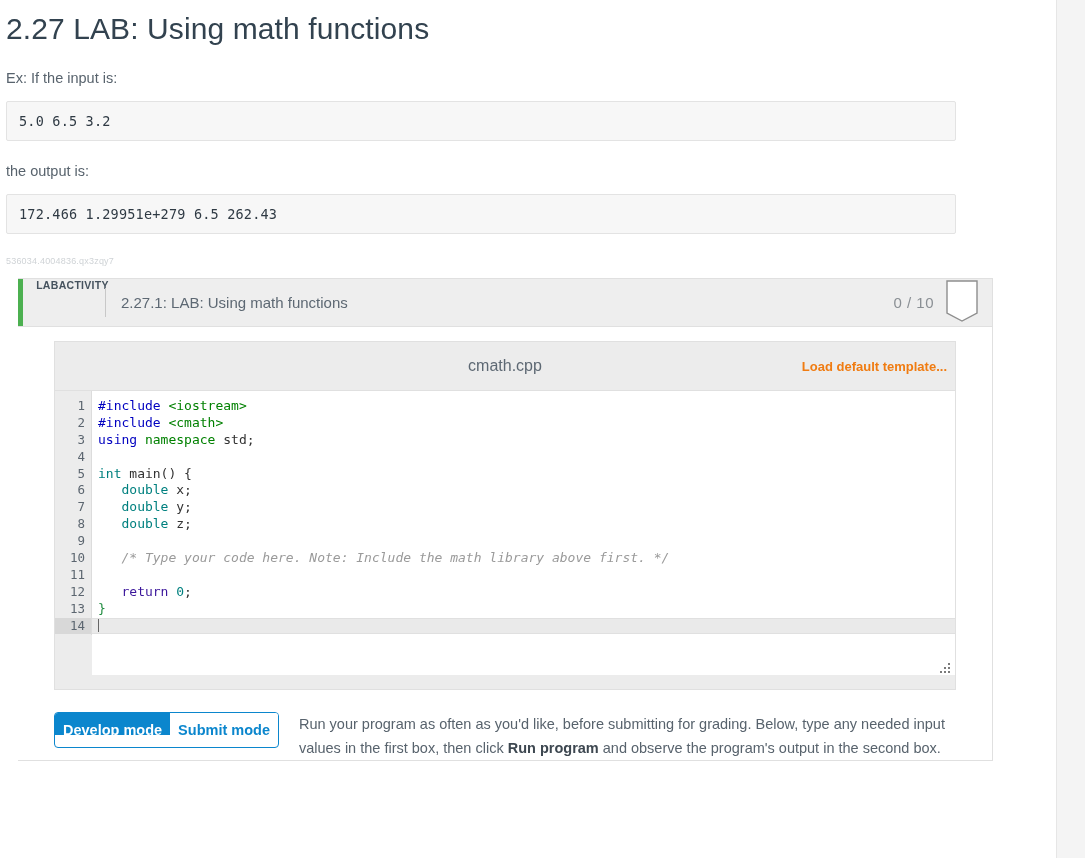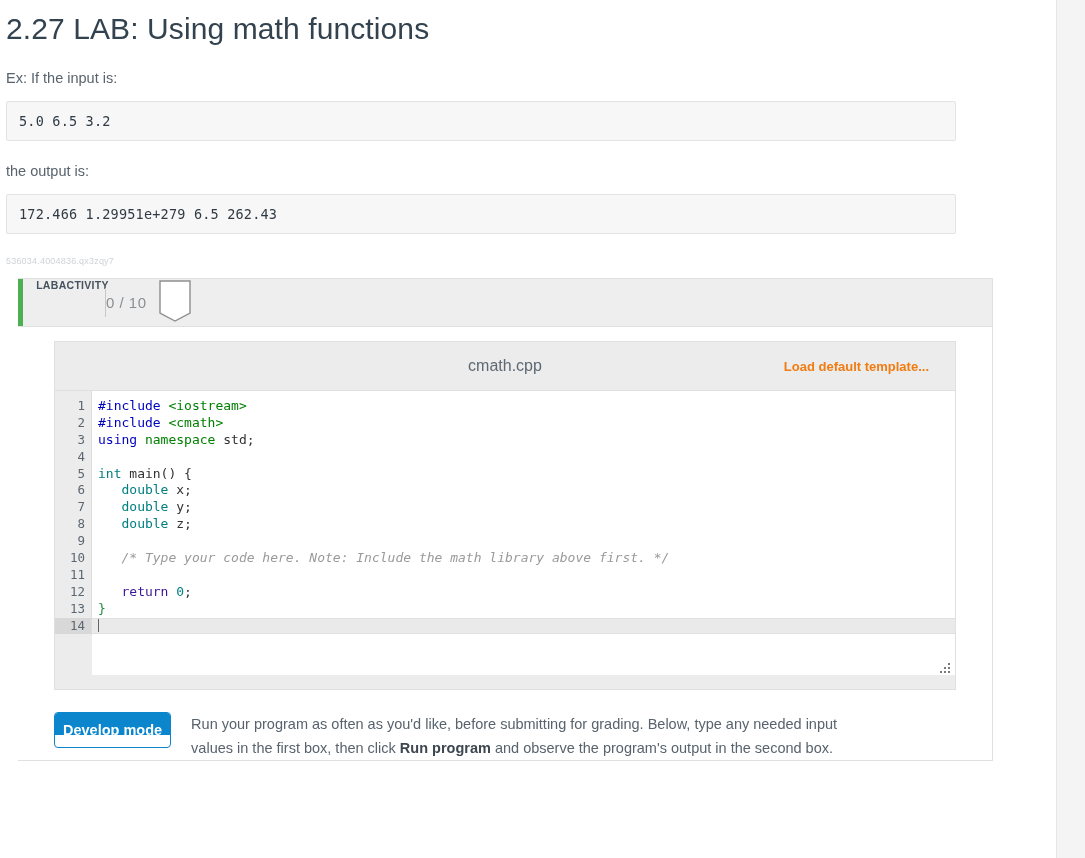--- a/index.html
+++ b/index.html
@@ -166,21 +166,21 @@
     display: flex;
     align-items: center;
     justify-content: center;
   }
   #file-name {
     font-size: 16px;
     color: #5d6873;
   }
   #load-template {
     position: absolute;
-    right: 26px;
+    right: 8px;
     top: 50%;
     transform: translateY(-50%);
     font-size: 13px;
     font-weight: bold;
     color: #f07c12;
     cursor: pointer;
   }
   #code-area {
     background: #ffffff;
     border-top: 1px solid #e0e0e0;
@@ -331,20 +331,21 @@
 
   <div id="lab-card">
 
     <div id="lab-header">
       <div id="green-accent"></div>
       <div id="lab-badge">
         <span>LAB</span>
         <span>ACTIVITY</span>
       </div>
       <div id="lab-divider"></div>
+      <div id="lab-title">2.27.1: LAB: Using math functions</div>
       <div id="lab-score">0 / 10</div>
       <div id="bookmark-icon">
         <svg width="32" height="42" viewBox="0 0 32 42" aria-hidden="true">
           <path d="M1 1 H31 V33 L16 41 L1 33 Z" fill="#ffffff" stroke="#8e8e8e" stroke-width="1.4"></path>
         </svg>
       </div>
     </div>
 
     <div id="editor-wrap">
 
@@ -387,20 +388,21 @@
           </svg>
         </span>
       </div>
 
       <div id="editor-bottom-strip"></div>
     </div>
 
     <div id="mode-row">
       <div id="mode-toggle">
         <div class="mode-btn active">Develop mode</div>
+        <div class="mode-btn inactive">Submit mode</div>
       </div>
       <div id="mode-desc">
         <span>Run your program as often as you'd like, before submitting for grading. Below, type any needed input values in the first box, then click </span><b>Run program</b><span> and observe the program's output in the second box.</span>
       </div>
     </div>
 
   </div>
 </div>
 
 <div id="right-gutter"></div>

